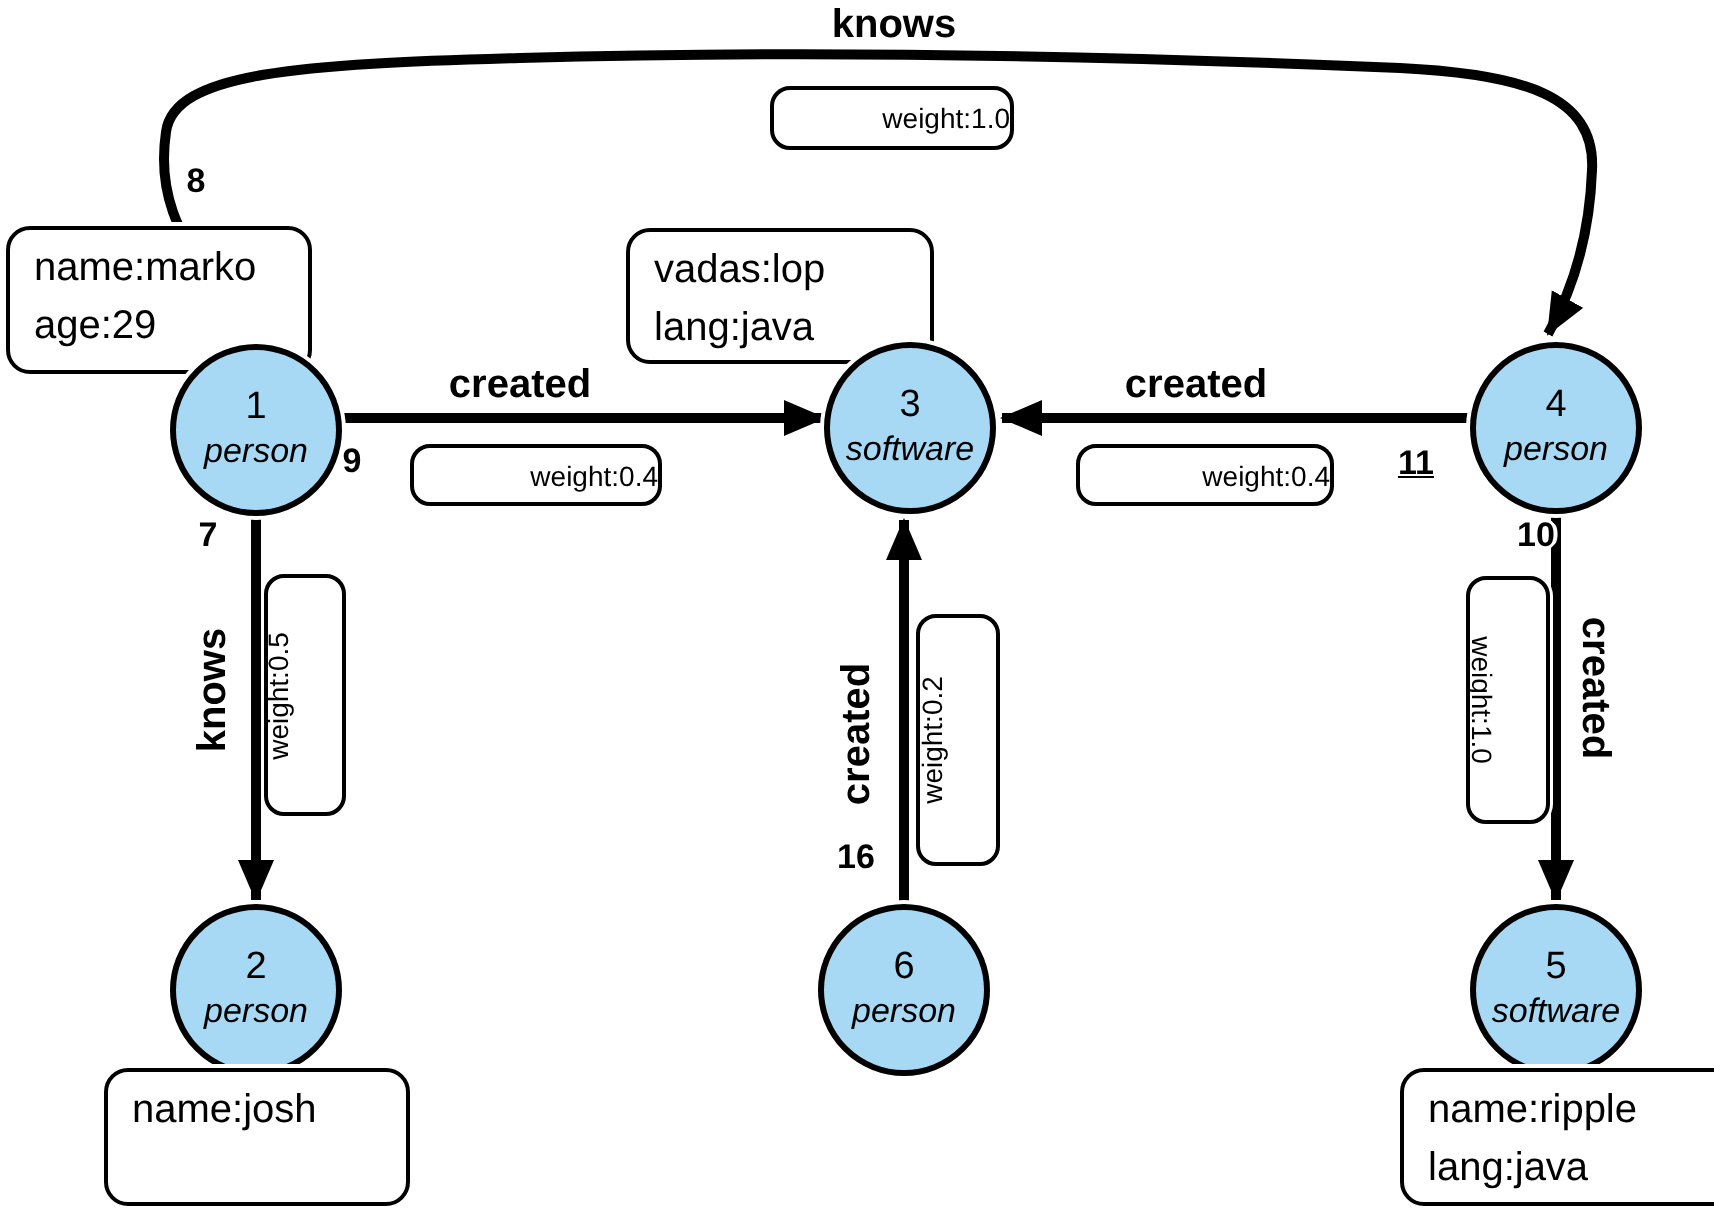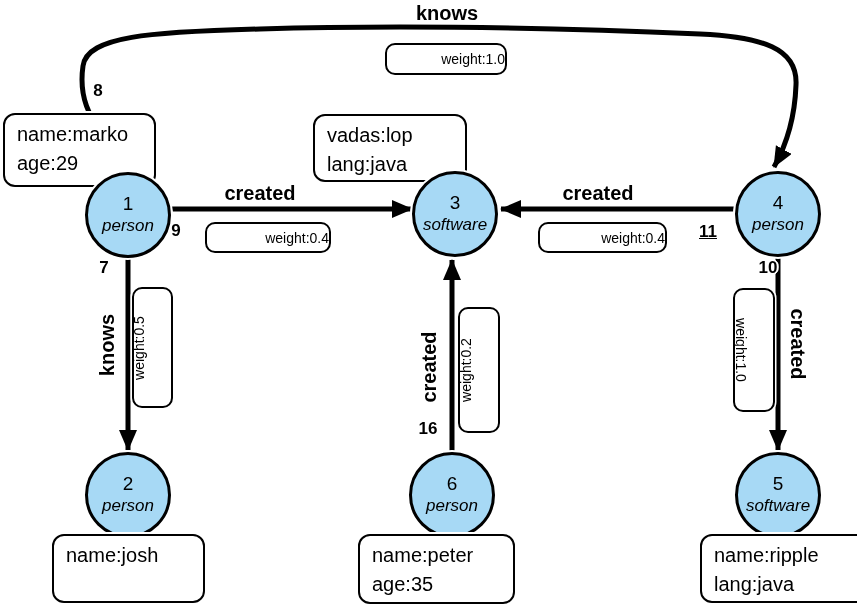--- a/index.html
+++ b/index.html
@@ -142,24 +142,20 @@
     <div>name:marko</div>
     <div>age:29</div>
   </div>
   <div class="pbox top pb-lop">
     <div>vadas:lop</div>
     <div>lang:java</div>
   </div>
   <div class="pbox bot pb-vadas">
     <div>name:josh</div>
   </div>
-  <div class="pbox bot pb-peter">
-    <div>name:peter</div>
-    <div>age:35</div>
-  </div>
   <div class="pbox bot pb-ripple">
     <div>name:ripple</div>
     <div>lang:java</div>
   </div>
 
   <div class="wbox w-knows14">
     <span>weight:1.0</span>
   </div>
   <div class="wbox w-created13">
     <span>weight:0.4</span>

